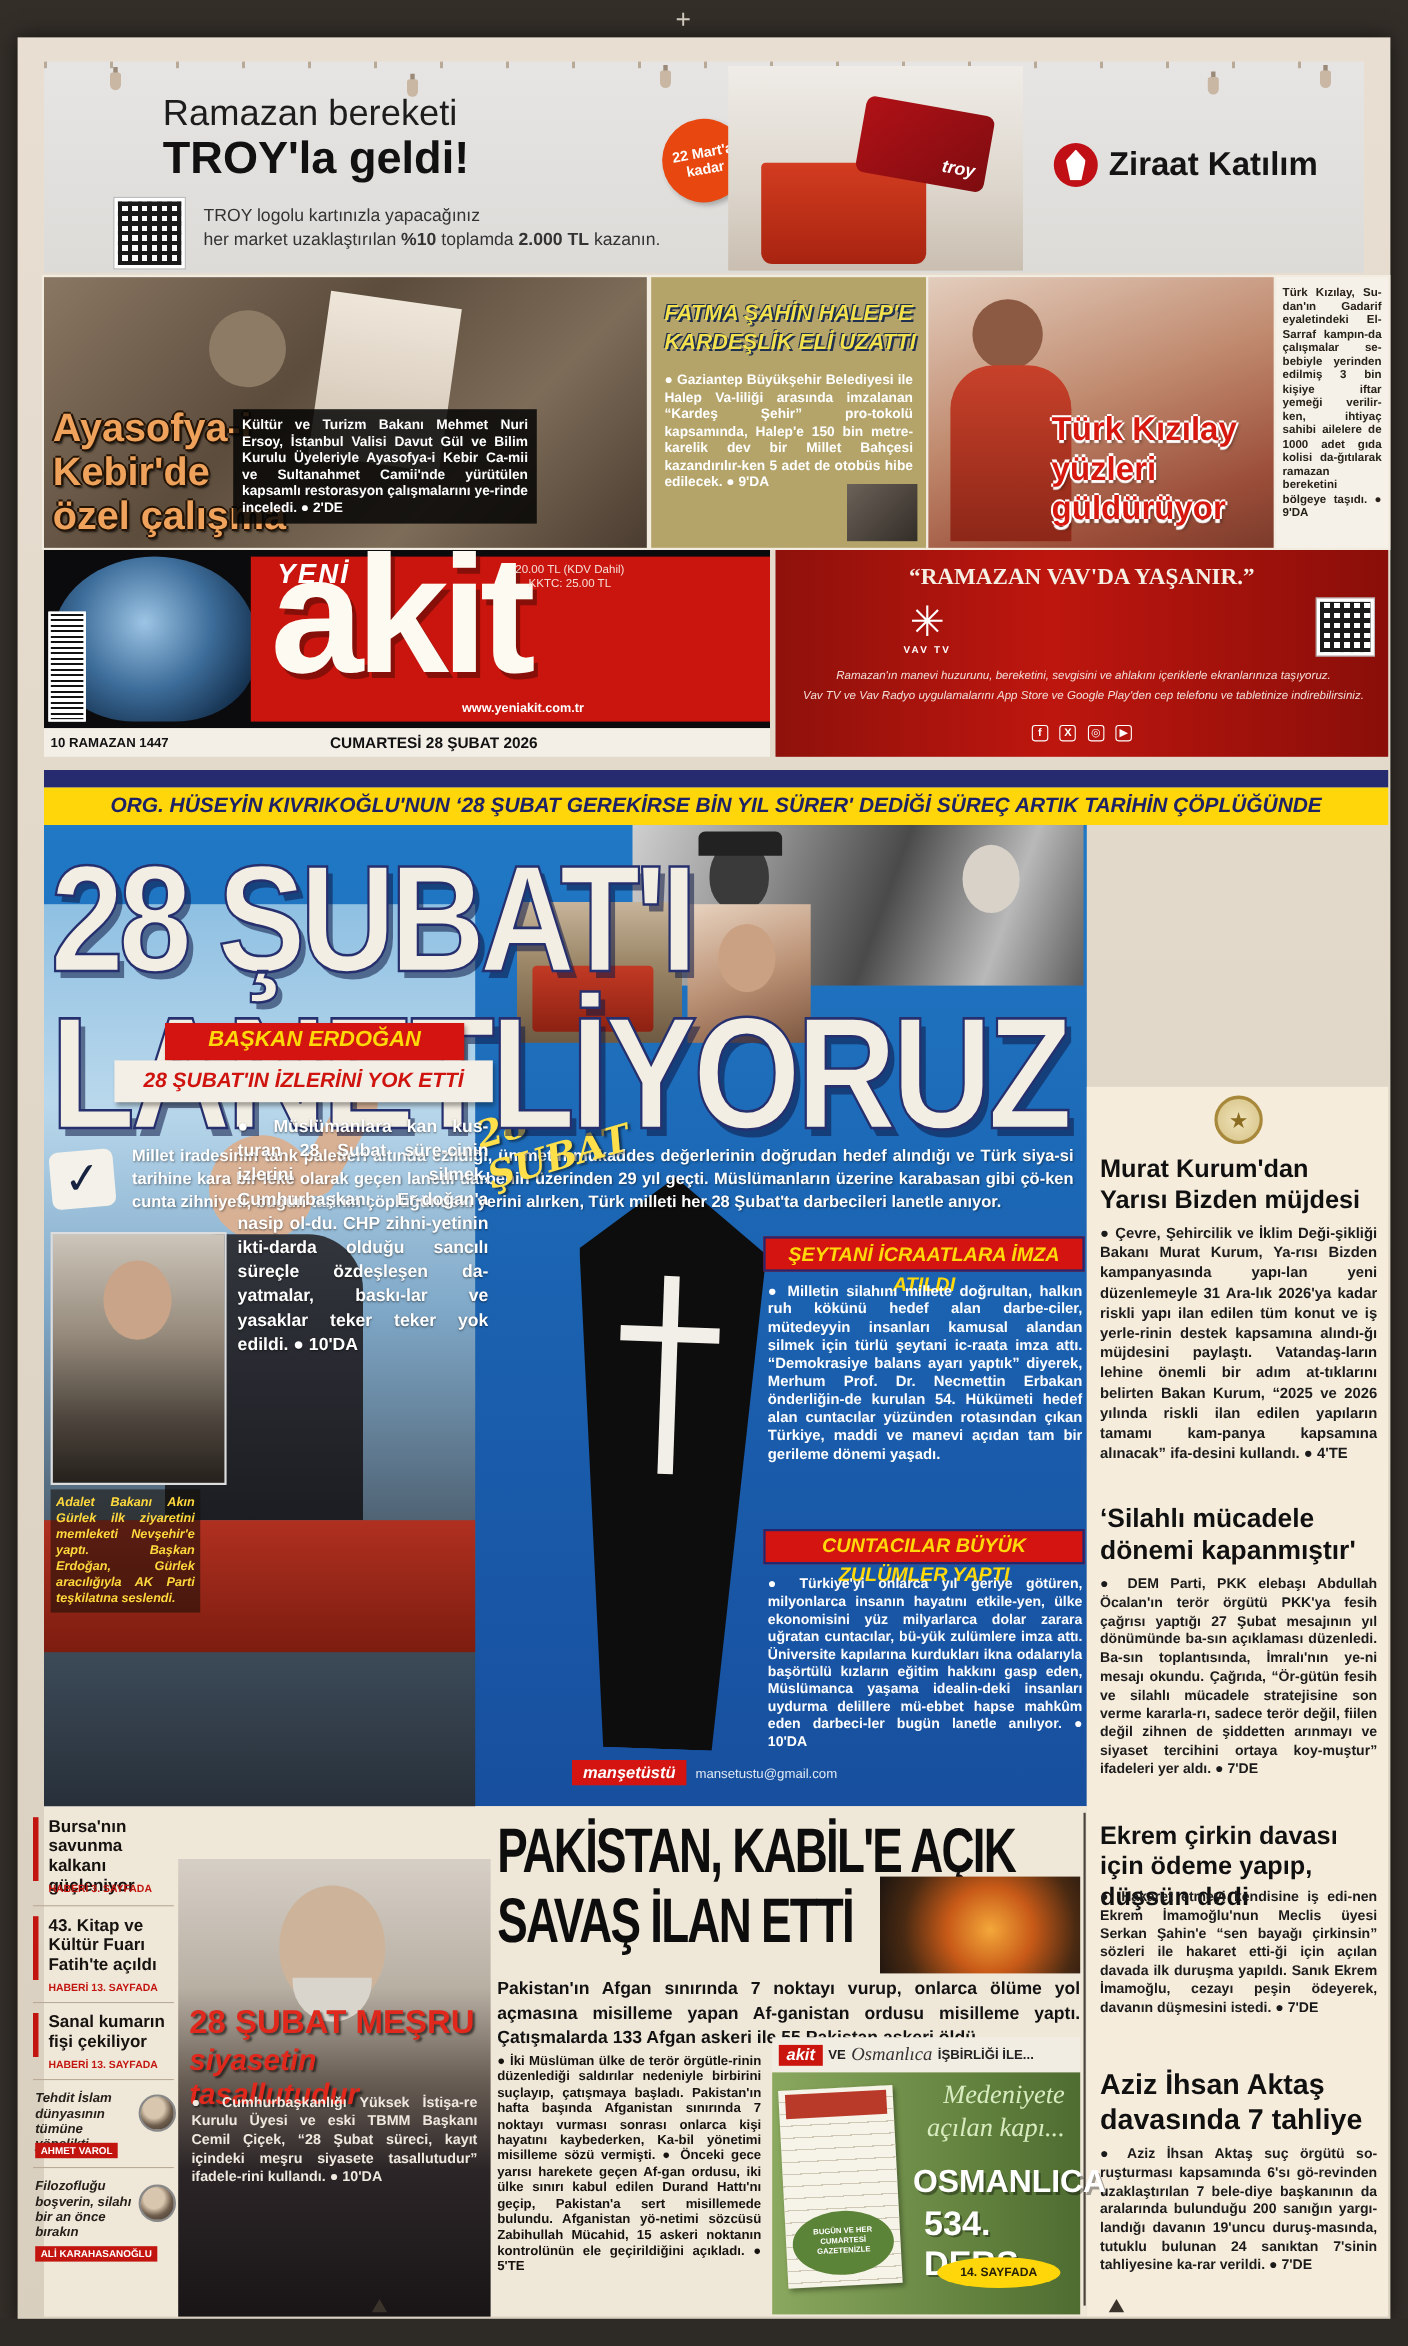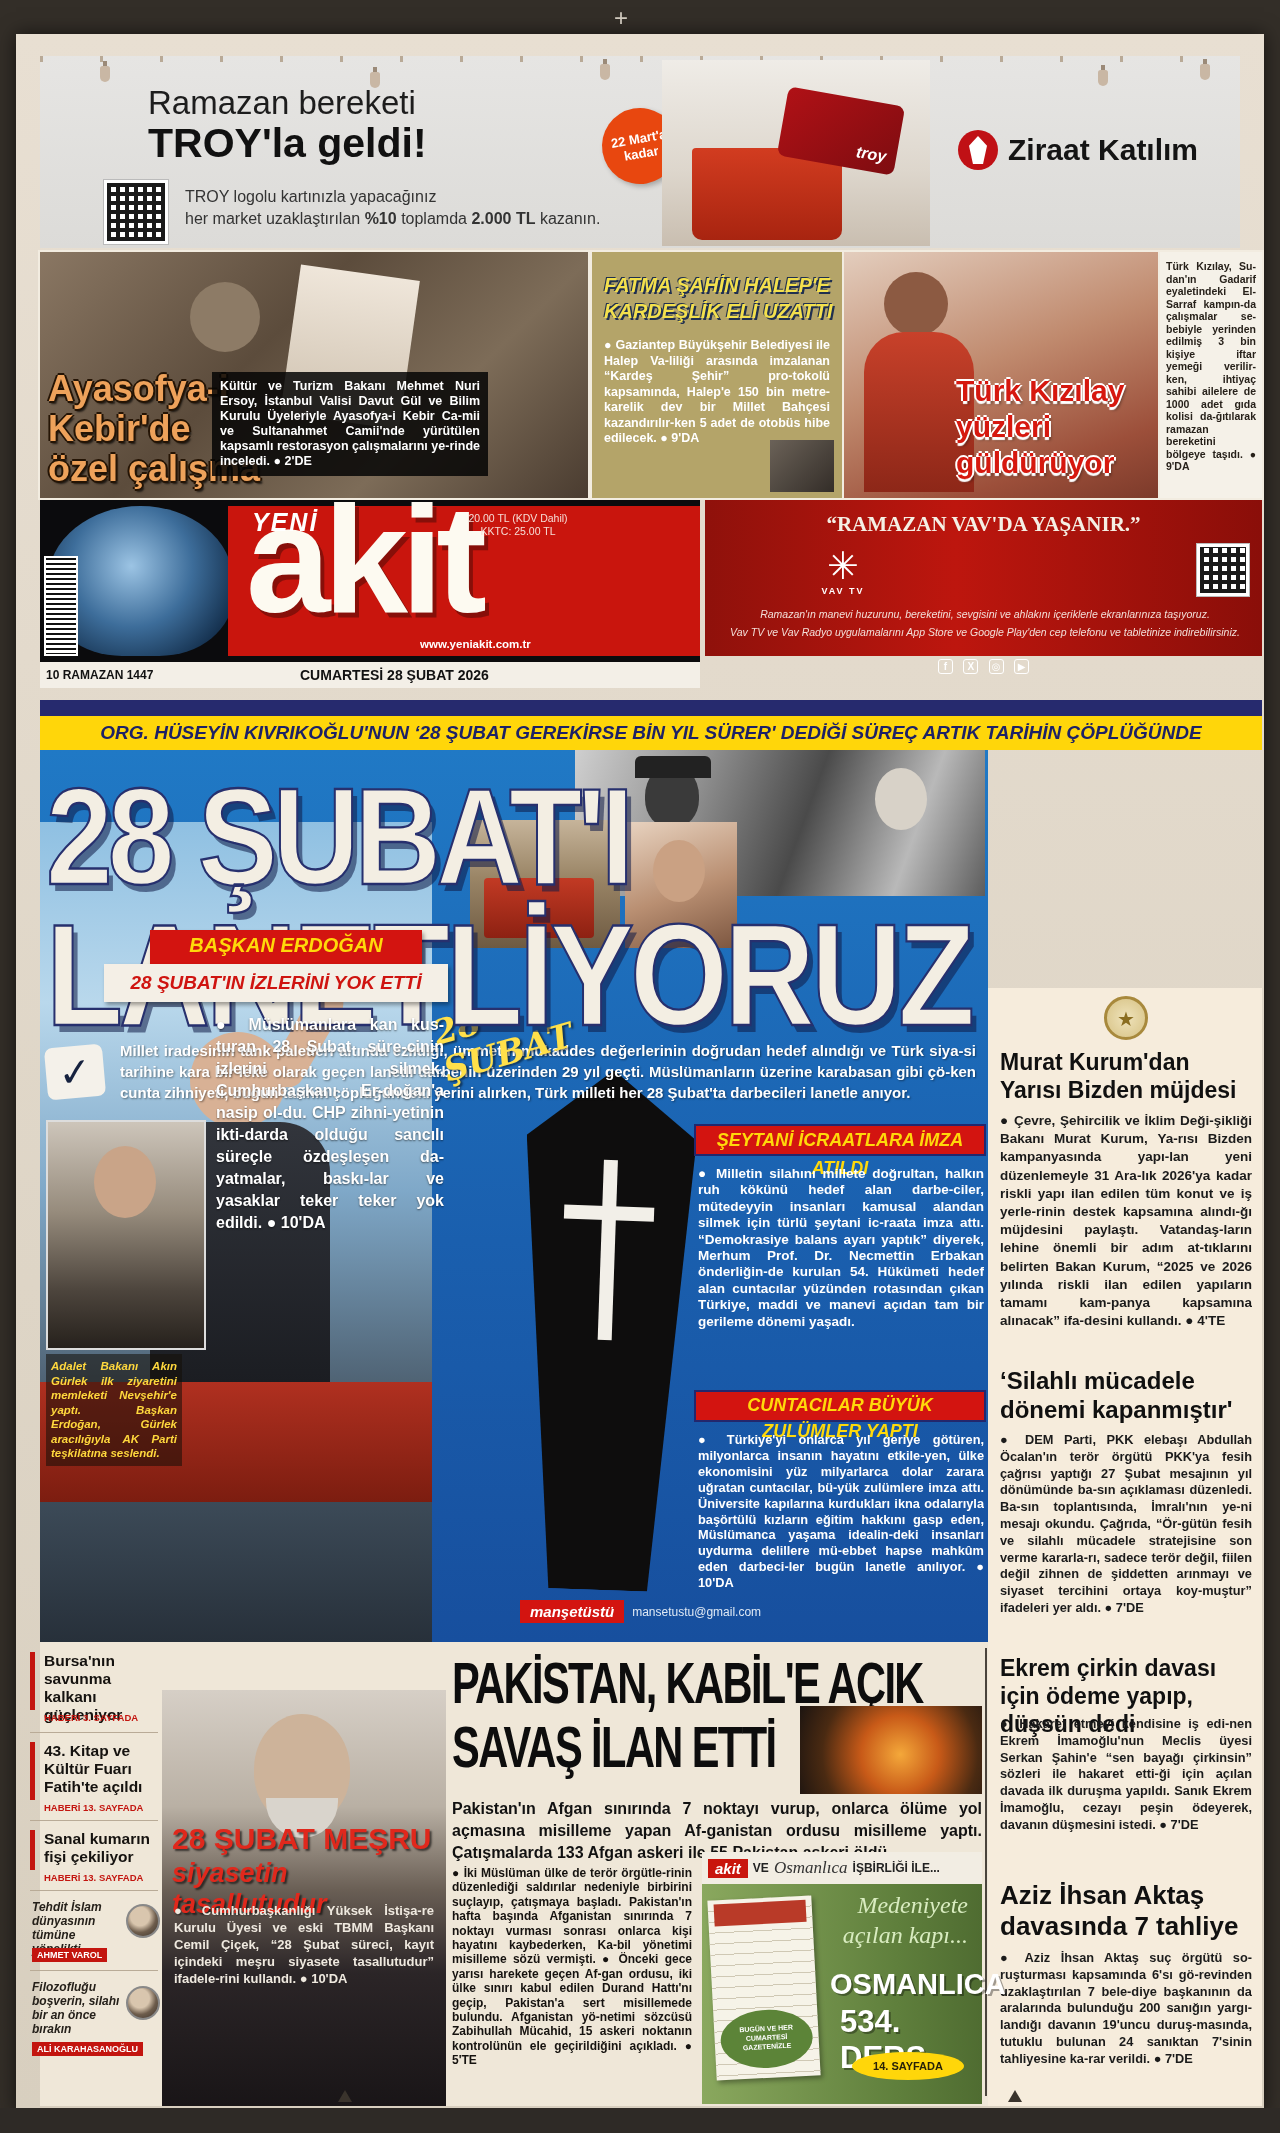--- a/index.html
+++ b/index.html
@@ -121,21 +121,21 @@
       <div>20.00 TL (KDV Dahil)</div>
       <div>KKTC: 25.00 TL</div>
     </div>
     <div class="abs bold" style="left:192px;top:132px;color:#fff;font-size:11.5px;">www.yeniakit.com.tr</div>
   </div>
   <div class="abs barcode" style="left:44px;top:556px;width:34px;height:100px;z-index:3;"></div>
   <div class="abs" style="left:40px;top:662px;width:660px;height:26px;background:#f3efe7;">
     <span class="abs bold" style="left:6px;top:6px;font-size:12px;color:#111;">10 RAMAZAN 1447</span>
     <span class="abs bold" style="left:260px;top:5px;font-size:14px;color:#111;">CUMARTESİ 28 ŞUBAT 2026</span>
   </div>
-  <div class="abs vav" style="left:705px;top:500px;width:557px;height:156px;">
+  <div class="abs vav" style="left:705px;top:500px;width:557px;height:188px;">
     <div class="abs ctr bold serif" style="left:0;top:12px;width:100%;color:#f5efe4;font-size:21px;">“RAMAZAN VAV'DA YAŞANIR.”</div>
     <div class="abs ctr" style="left:108px;top:46px;width:60px;color:#fff;">
       <div style="font-size:38px;line-height:40px;">✳</div>
       <div class="bold" style="font-size:9px;letter-spacing:2px;">VAV TV</div>
     </div>
     <div class="abs qr" style="left:492px;top:44px;width:52px;height:52px;"></div>
     <div class="abs ctr it" style="left:20px;top:108px;width:520px;color:#f3ded8;font-size:10.5px;">Ramazan'ın manevi huzurunu, bereketini, sevgisini ve ahlakını içeriklerle ekranlarınıza taşıyoruz.</div>
     <div class="abs ctr it" style="left:20px;top:126px;width:520px;color:#f3ded8;font-size:10.5px;">Vav TV ve Vav Radyo uygulamalarını App Store ve Google Play'den cep telefonu ve tabletinize indirebilirsiniz.</div>
     <div class="abs ctr" style="left:0;top:156px;width:100%;">
       <span class="sq-ic">f</span>

